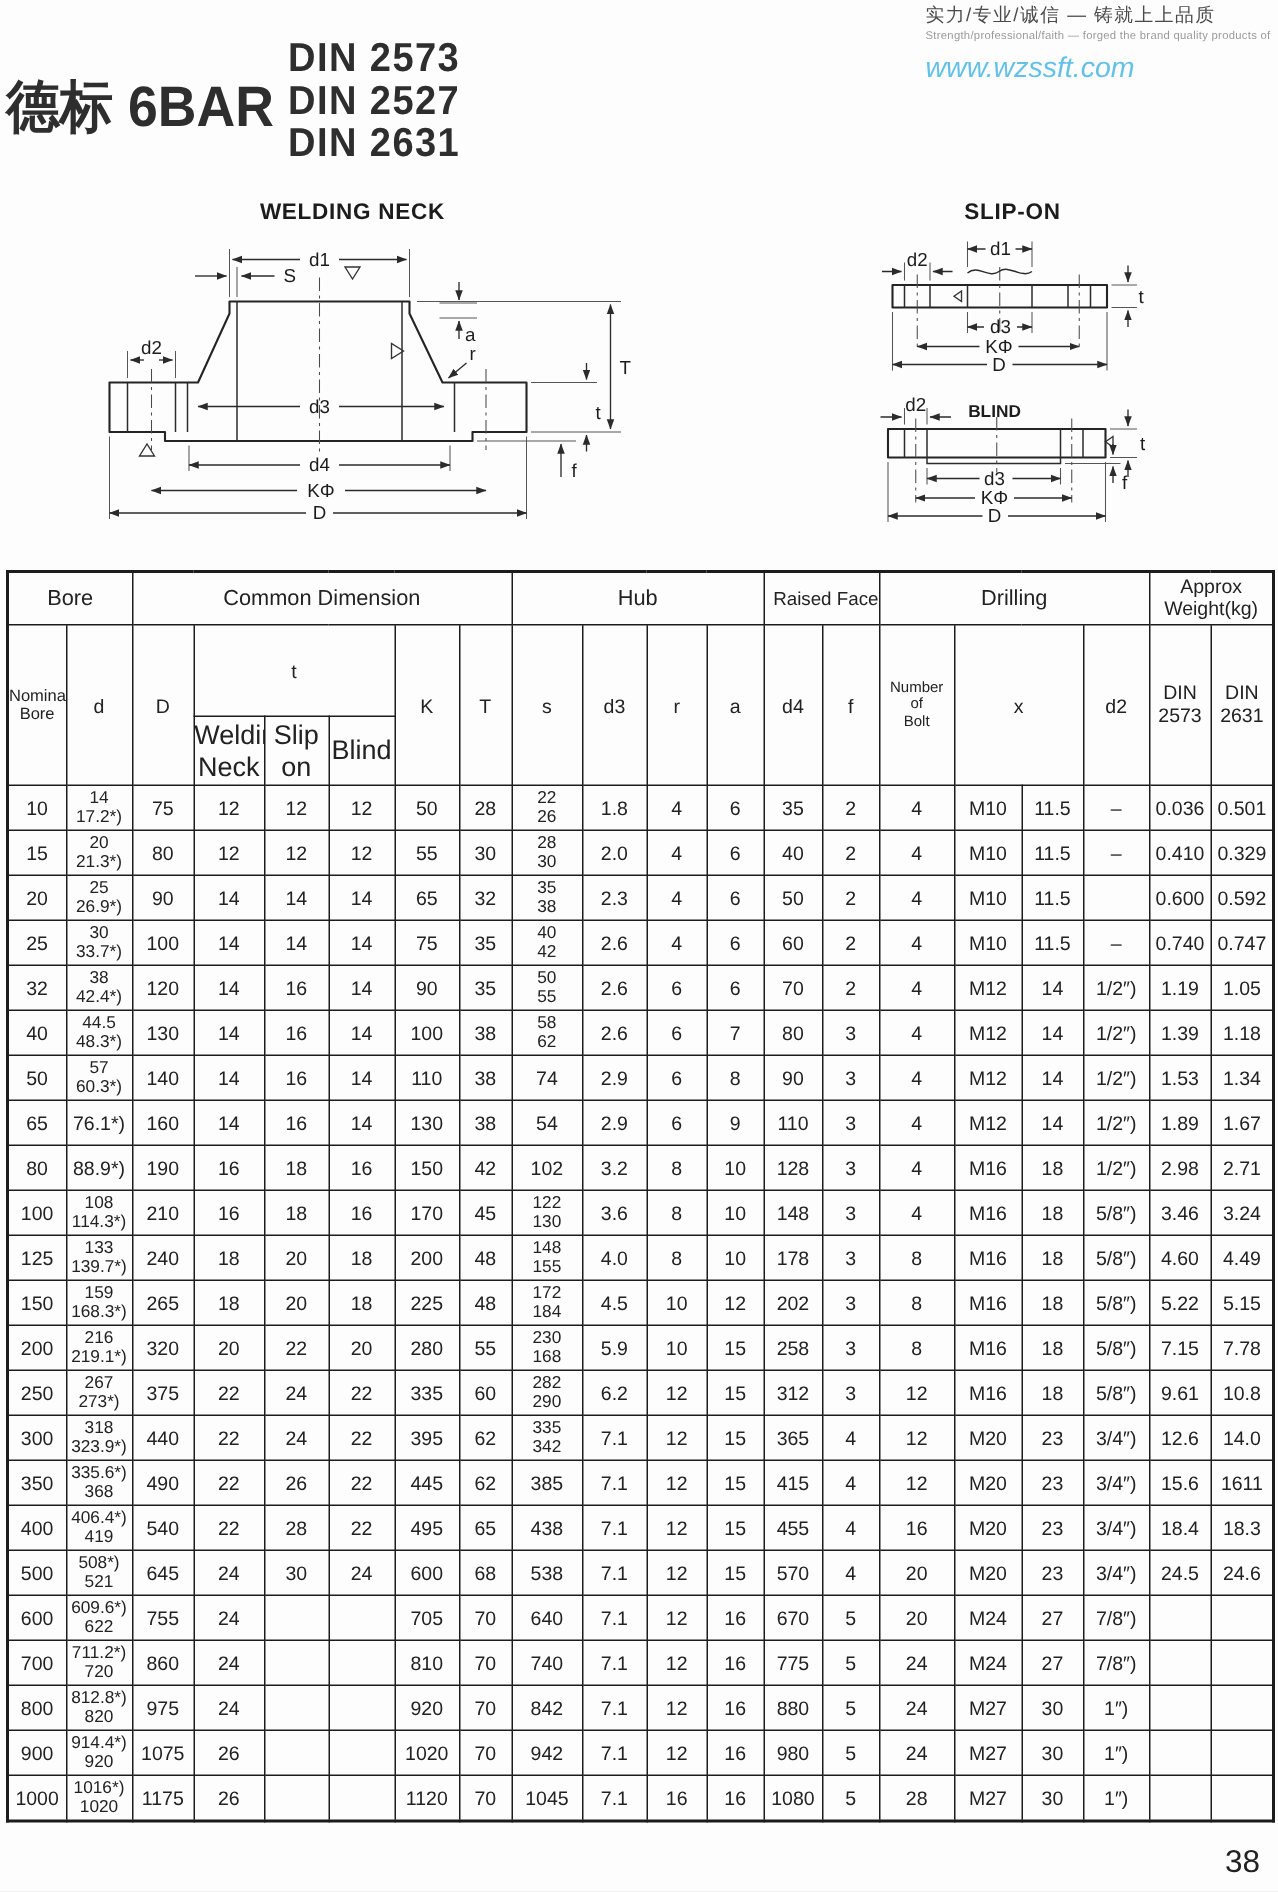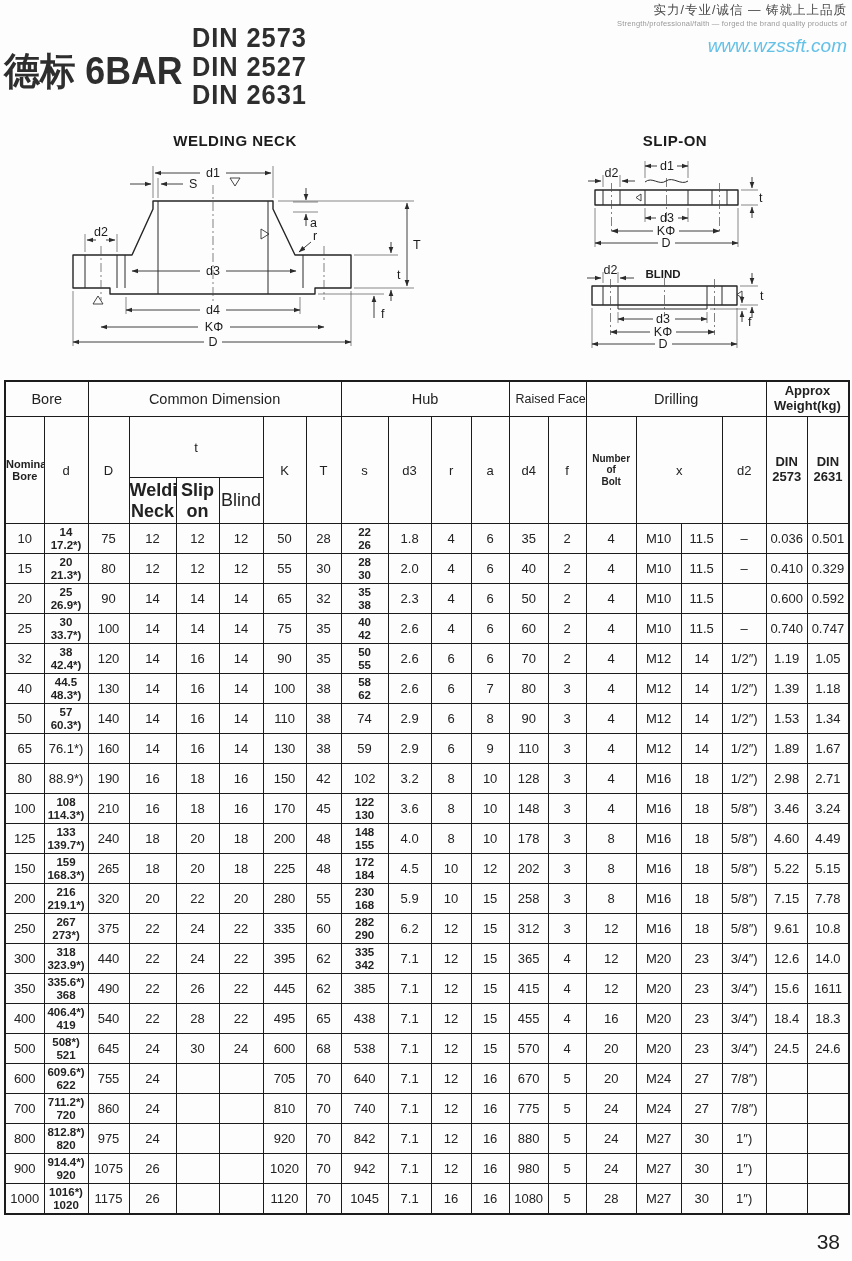--- a/index.html
+++ b/index.html
@@ -1,19 +1,19 @@
 <!DOCTYPE html>
 <html><head>
 <meta charset="utf-8">
 <style>
   html,body{margin:0;padding:0;background:#e8e8e8;}
   .page{position:relative;width:852px;height:1261px;background:#fdfdfd;
         font-family:"Liberation Sans",sans-serif;color:#1a1a1a;overflow:hidden;margin:0 auto;}
   
-  .brand{position:absolute;top:3px;right:5px;text-align:right;line-height:1.25;margin-left:20px;}
+  .brand{position:absolute;top:3px;right:5px;line-height:1.25;margin-left:20px;}
   .slogan-cn{font-size:12.5px;color:#4a4a4a;letter-spacing:1px;}
   .slogan-en{font-size:7.5px;color:#9a9a9a;letter-spacing:.2px;}
   .website{font-size:19px;font-style:italic;margin-top:6px;}
   
   .title-block{position:absolute;left:4px;top:24px;display:flex;align-items:center;
                transform:scaleX(.94);transform-origin:left top;color:#2e2e2e;}
   .title-cn{font-size:38px;font-weight:bold;letter-spacing:0px;margin:10px 10px 0 0;white-space:nowrap;}
   .standards{font-size:27px;font-weight:bold;line-height:1.06;letter-spacing:1px;white-space:nowrap;}
   
   .drawing{position:absolute;}
@@ -30,21 +30,21 @@
   .weld{fill:none;stroke:#333;stroke-width:.9;}
   
   table{position:absolute;left:4px;top:380px;width:844px;border-collapse:collapse;
         table-layout:fixed;border:2px solid #1c1c1c;}
   th,td{border:1px solid #1c1c1c;text-align:center;vertical-align:middle;padding:0;
         font-weight:normal;font-size:13px;color:#222;overflow:hidden;}
   tr.group-row th{height:34px;font-size:14.5px;}
   tr.hdr2 th{height:60px;}
   tr.hdr3 th{height:45px;font-size:18px;margin-left:37px;}
   tbody td{height:29px;}
-  .ml{white-space:pre-line;font-size:11.5px;line-height:1.12;font-weight:bold;}
+  .ml{white-space:pre-line;font-size:11.5px;line-height:1.12;}
   th.ml{font-size:10px;}
   .pageno{position:absolute;right:12px;top:1230px;font-size:21px;color:#222;}
 </style>
 </head>
 <body>
 
 <div class="page">
 
   <div class="brand">
     <div class="slogan-cn">实力/专业/诚信 — 铸就上上品质</div>
@@ -481,21 +481,21 @@
         </tr>
         <tr>
           <td>65</td>
           <td>76.1*)</td>
           <td>160</td>
           <td>14</td>
           <td>16</td>
           <td>14</td>
           <td>130</td>
           <td>38</td>
-          <td>59</td>
+          <td>54</td>
           <td>2.9</td>
           <td>6</td>
           <td>9</td>
           <td>110</td>
           <td>3</td>
           <td>4</td>
           <td>M12</td>
           <td>14</td>
           <td>1/2″)</td>
           <td>1.89</td>

